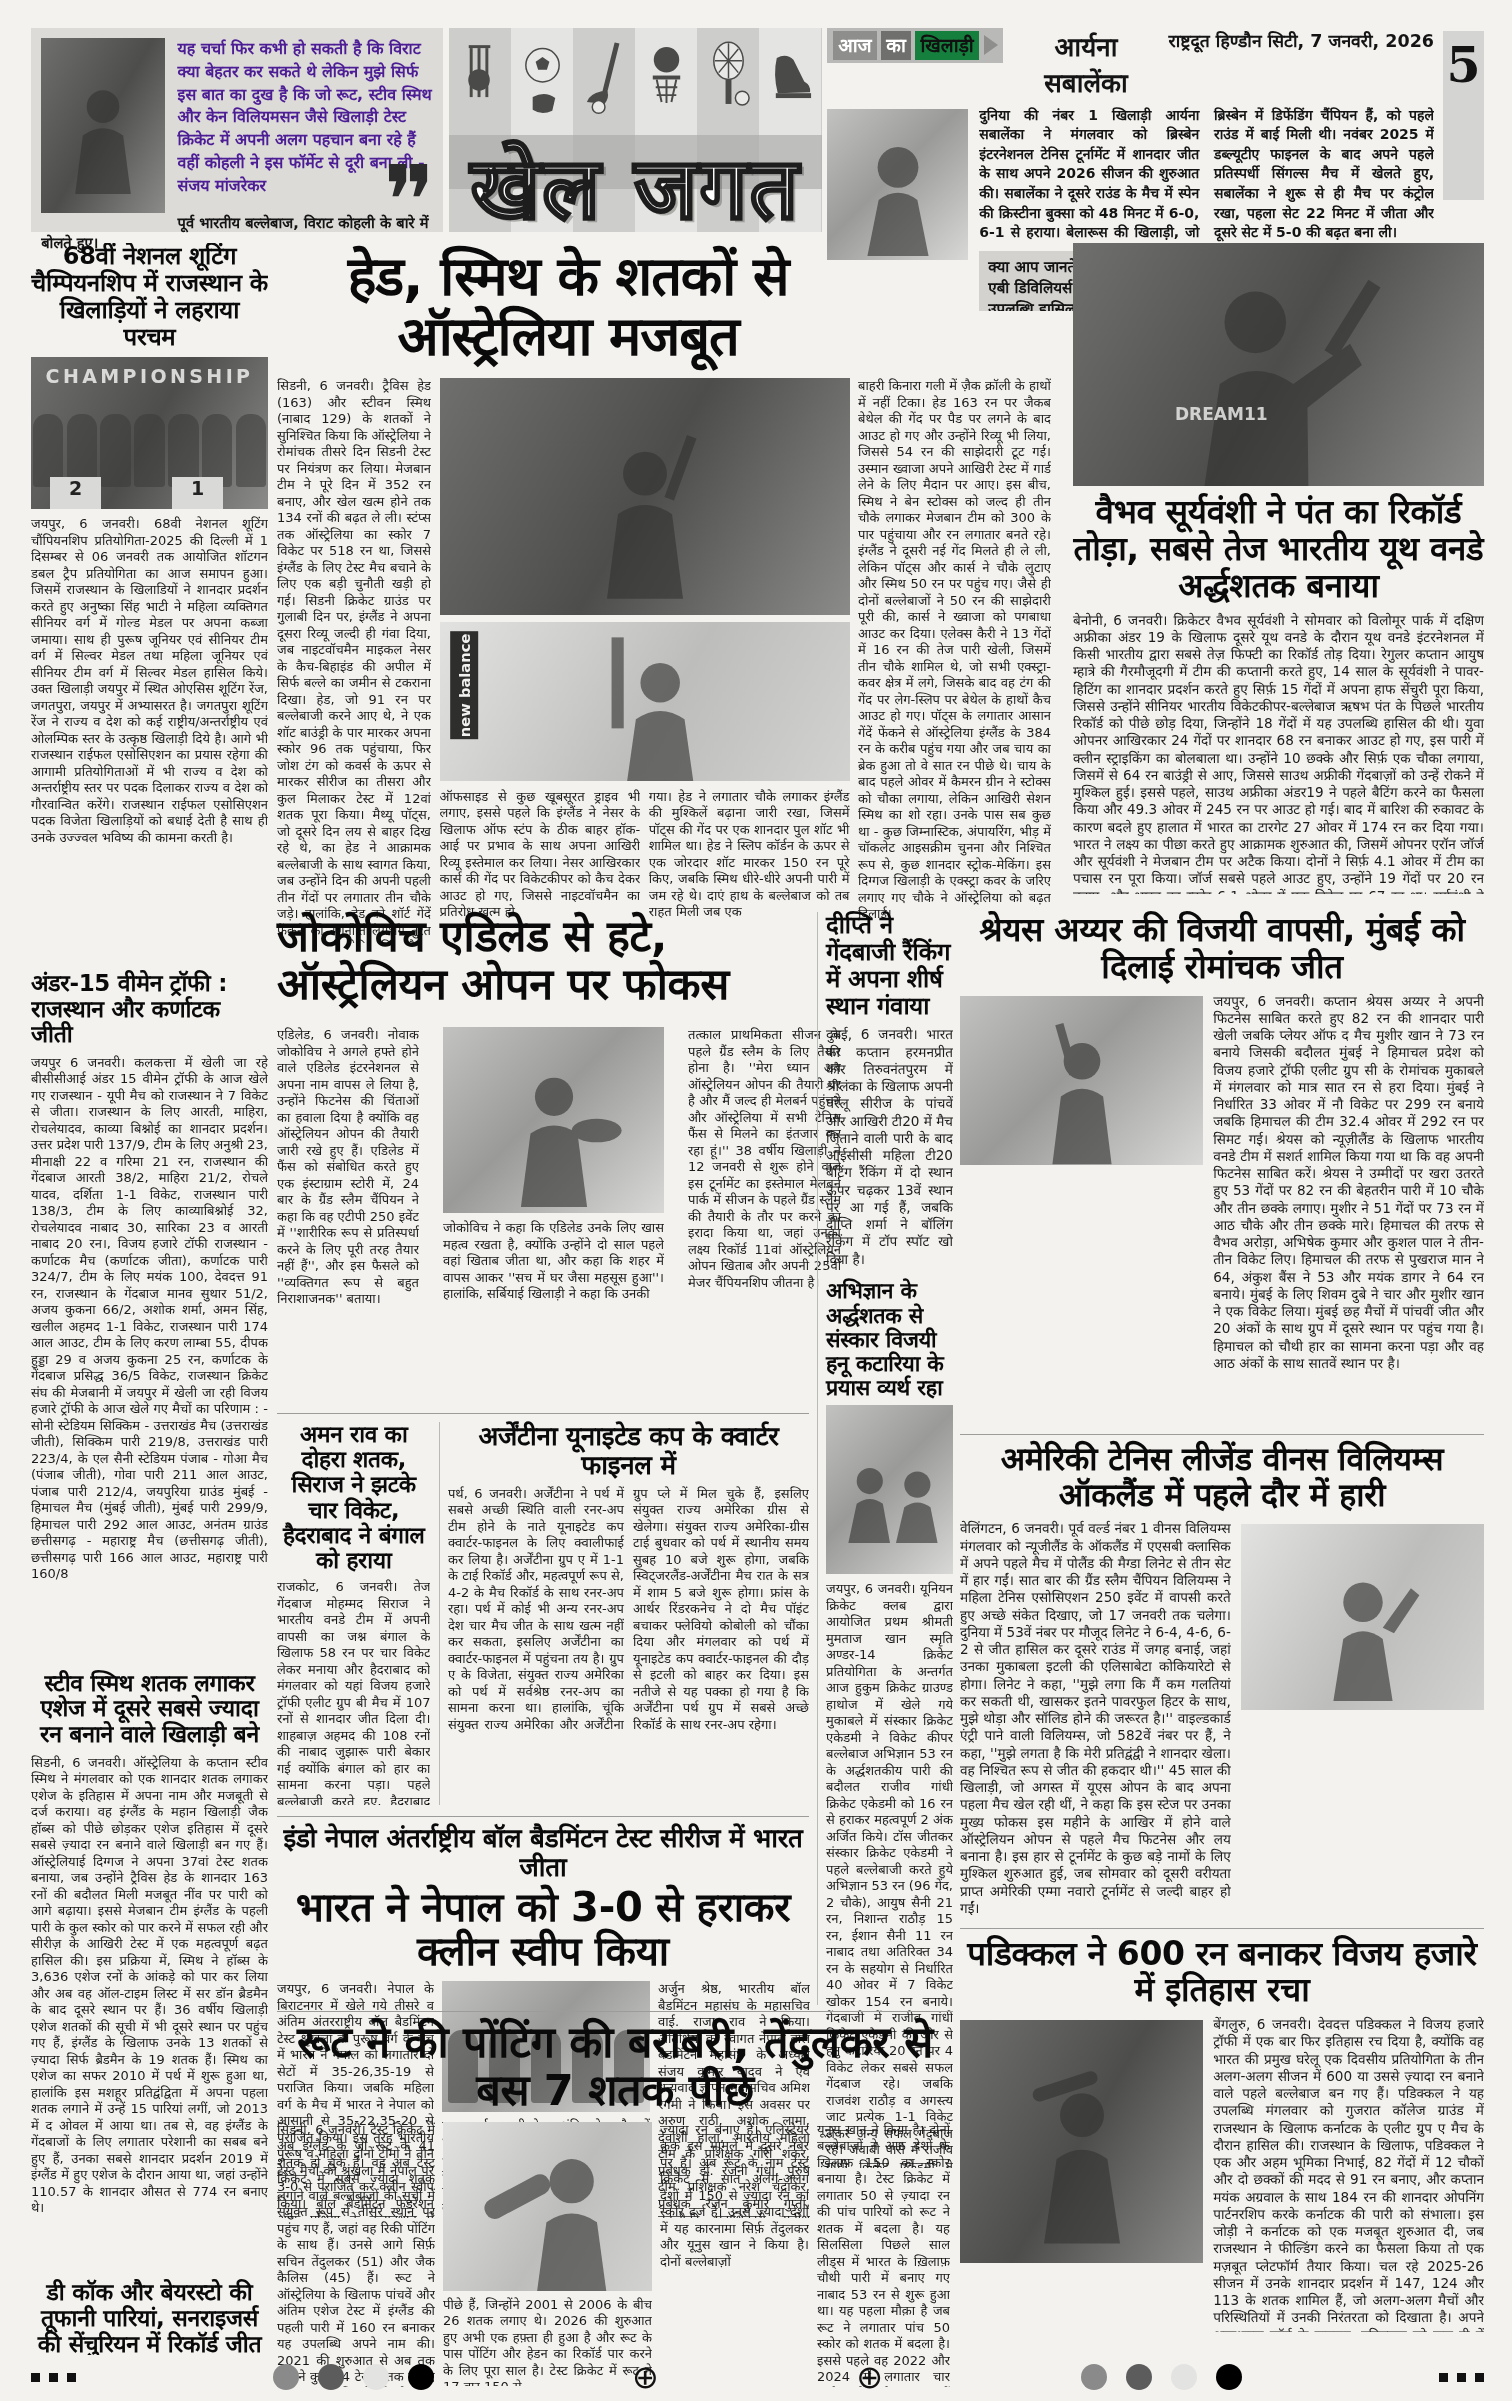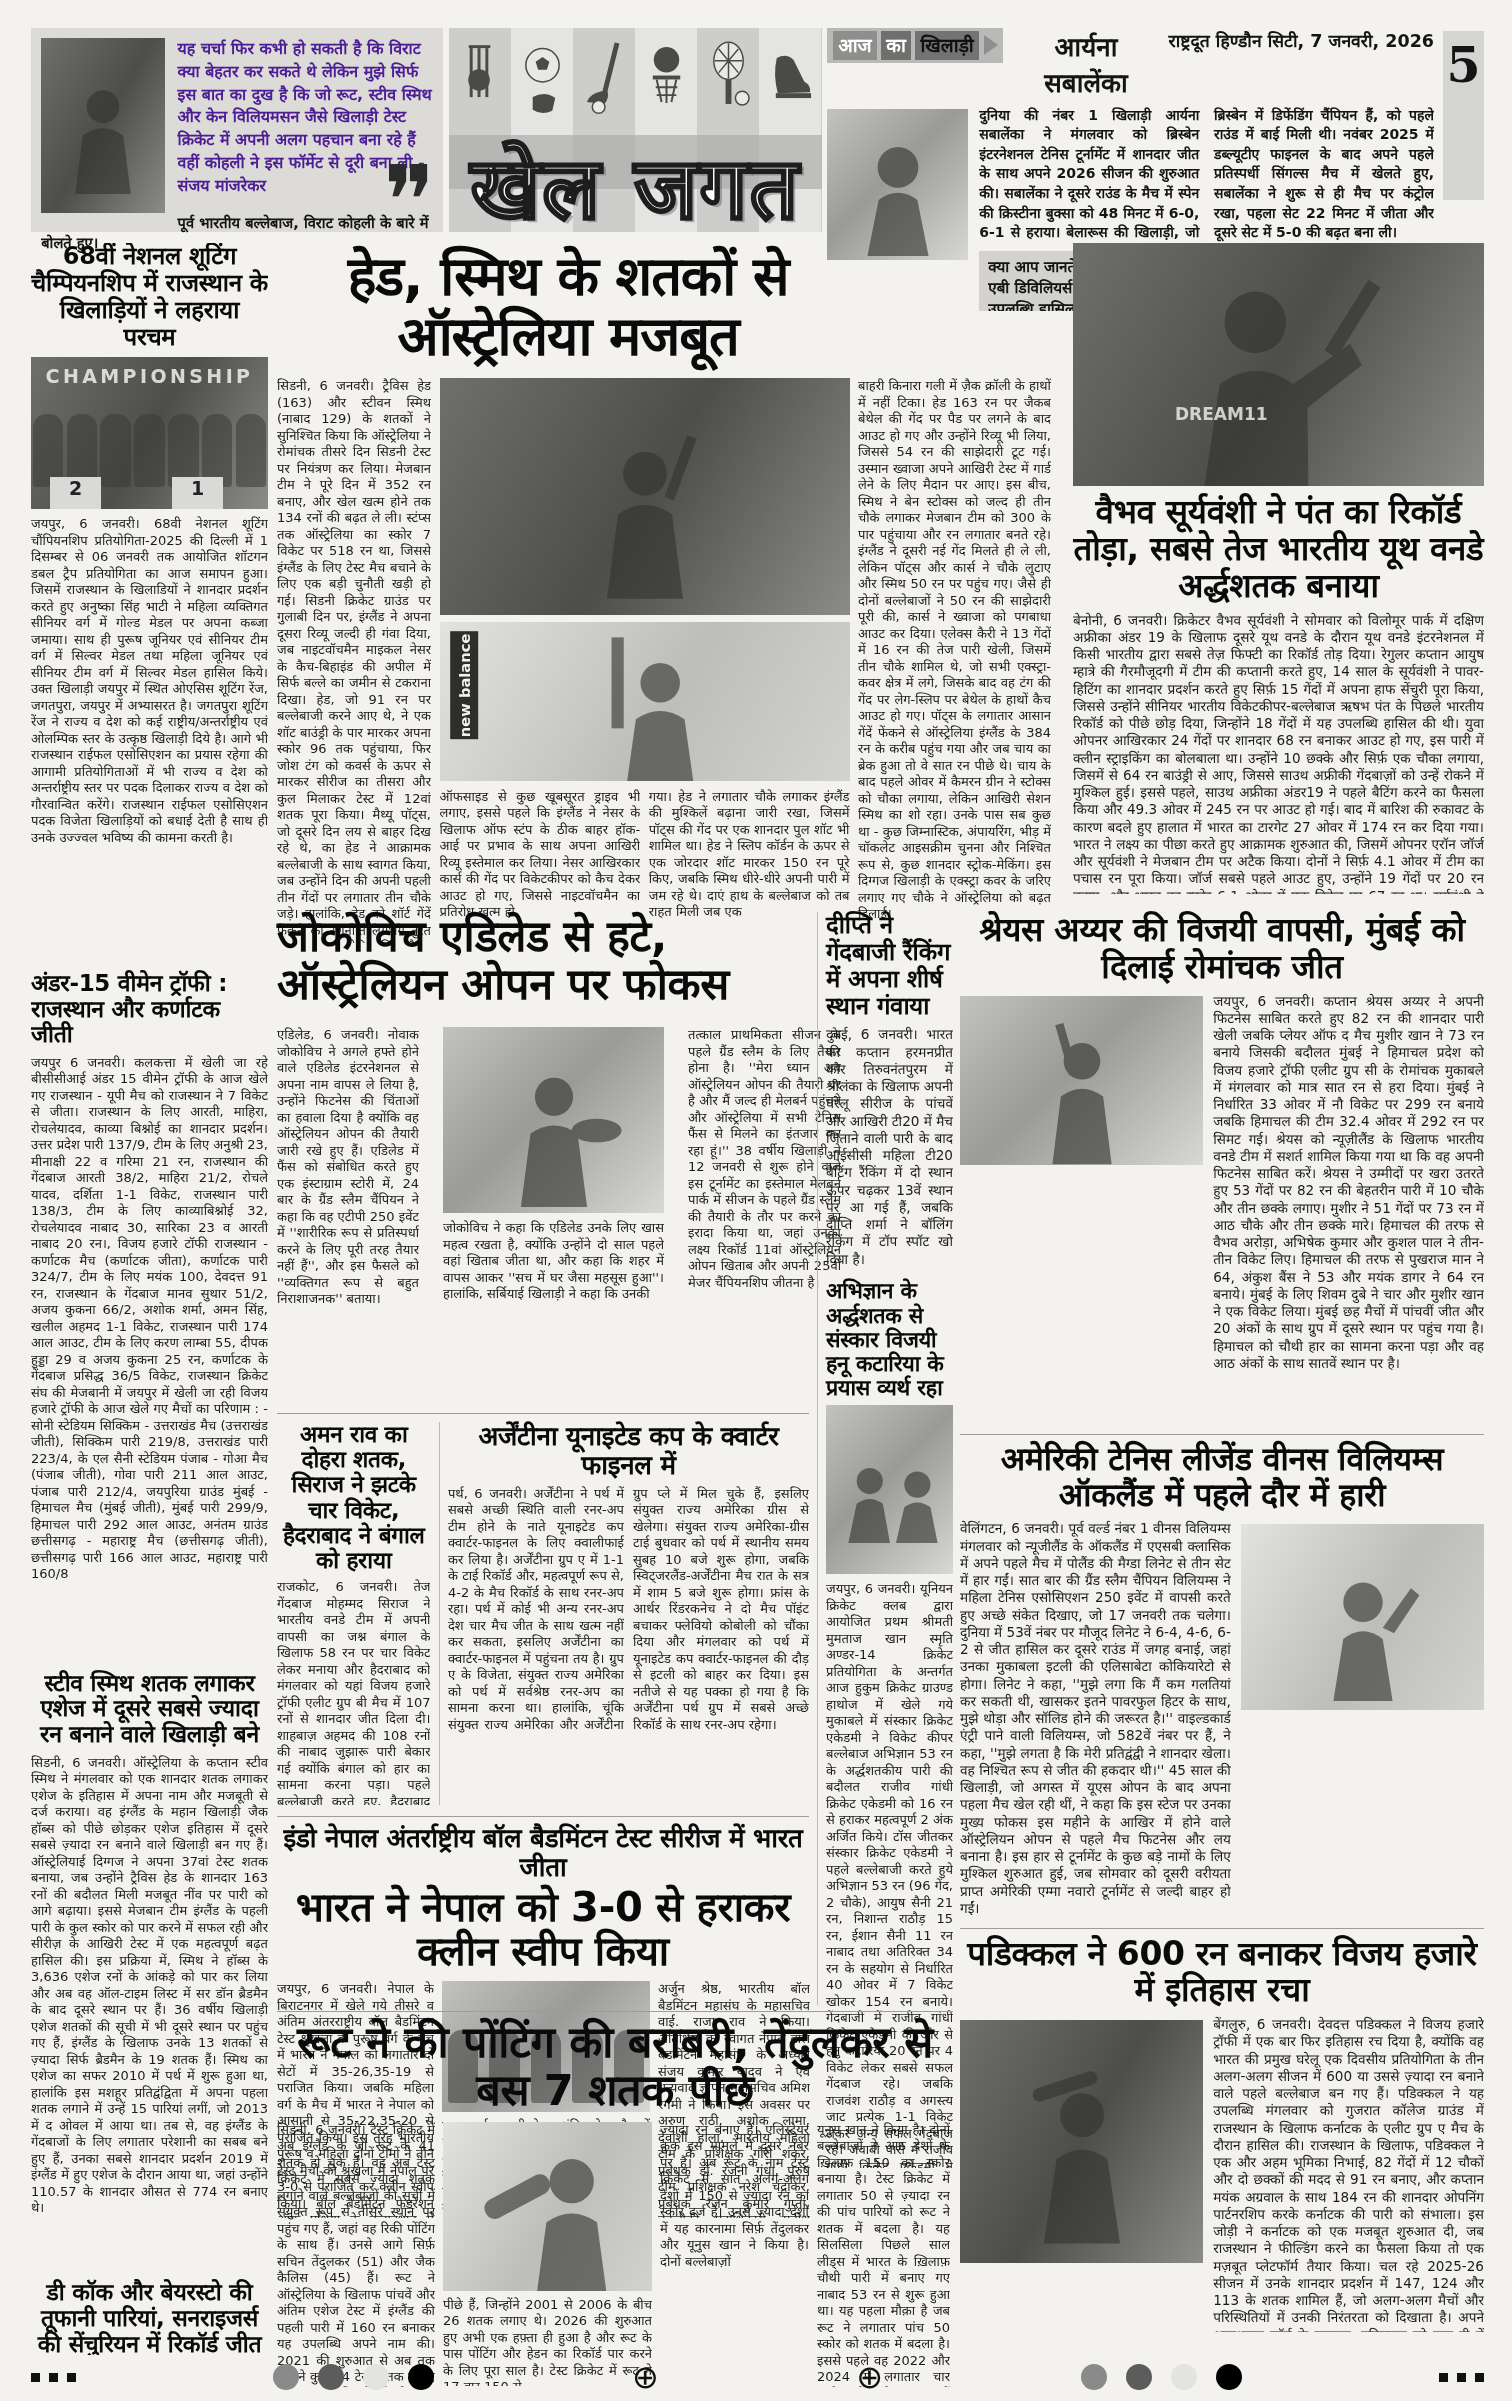--- a/index.html
+++ b/index.html
@@ -29,21 +29,21 @@
       color:#ffffff;-webkit-text-stroke:2.8px #1d1d1d;text-shadow:3.4px 3.4px 0 #55555366;letter-spacing:2.3px;}
   .mast-icons{position:absolute;left:0;right:0;top:6.8px;display:flex;justify-content:space-around;}
   .mast-icons svg{width:49px;height:85px;}
   .micon-fill{fill:#4a4a48;}
   .micon-light{fill:#e8e8e6;stroke:#4a4a48;stroke-width:3;}
   
   #today-player{padding:0;}
   .tp-tag{display:inline-flex;align-items:center;background:#b9b9b7;padding:3.4px 5.6px;font-size:19px;font-weight:800;}
   .tp-tag .seg1{background:#8e8e8c;color:#fff;padding:1.1px 5.6px;}
   .tp-tag .seg2{background:#6f6f6d;color:#fff;padding:1.1px 5.6px;margin-left:3.4px;}
-  .tp-tag .seg3{background:#737373;color:#111;padding:1.1px 5.6px;margin-left:3.4px;}
+  .tp-tag .seg3{background:#15803d;color:#111;padding:1.1px 5.6px;margin-left:3.4px;}
   .tp-arrow{width:0;height:0;border-top:10.2px solid transparent;border-bottom:10.2px solid transparent;
       border-left:14.7px solid #8e8e8c;margin-left:4.5px;}
   .tp-title{font-size:26px;font-weight:800;}
   .tp-dateline{font-size:17.5px;font-weight:800;}
   #tp-photo{width:141px;height:151px;float:left;margin:3.4px 11.3px 0 0;}
   .tp-body{font-size:14px;line-height:1.4;font-weight:700;text-align:justify;column-count:2;column-gap:14.7px;overflow:hidden;}
   #page-num{background:#d4d4d2;text-align:center;font-family:"DejaVu Serif",serif;font-size:49px;font-weight:700;padding-top:4.5px;}
   #know-strip{background:#d3d2cf;padding:5.6px 9px;font-size:15.2px;font-weight:700;line-height:1.4;text-align:left;overflow:hidden;}
   
   #left-rail{overflow:hidden;}

